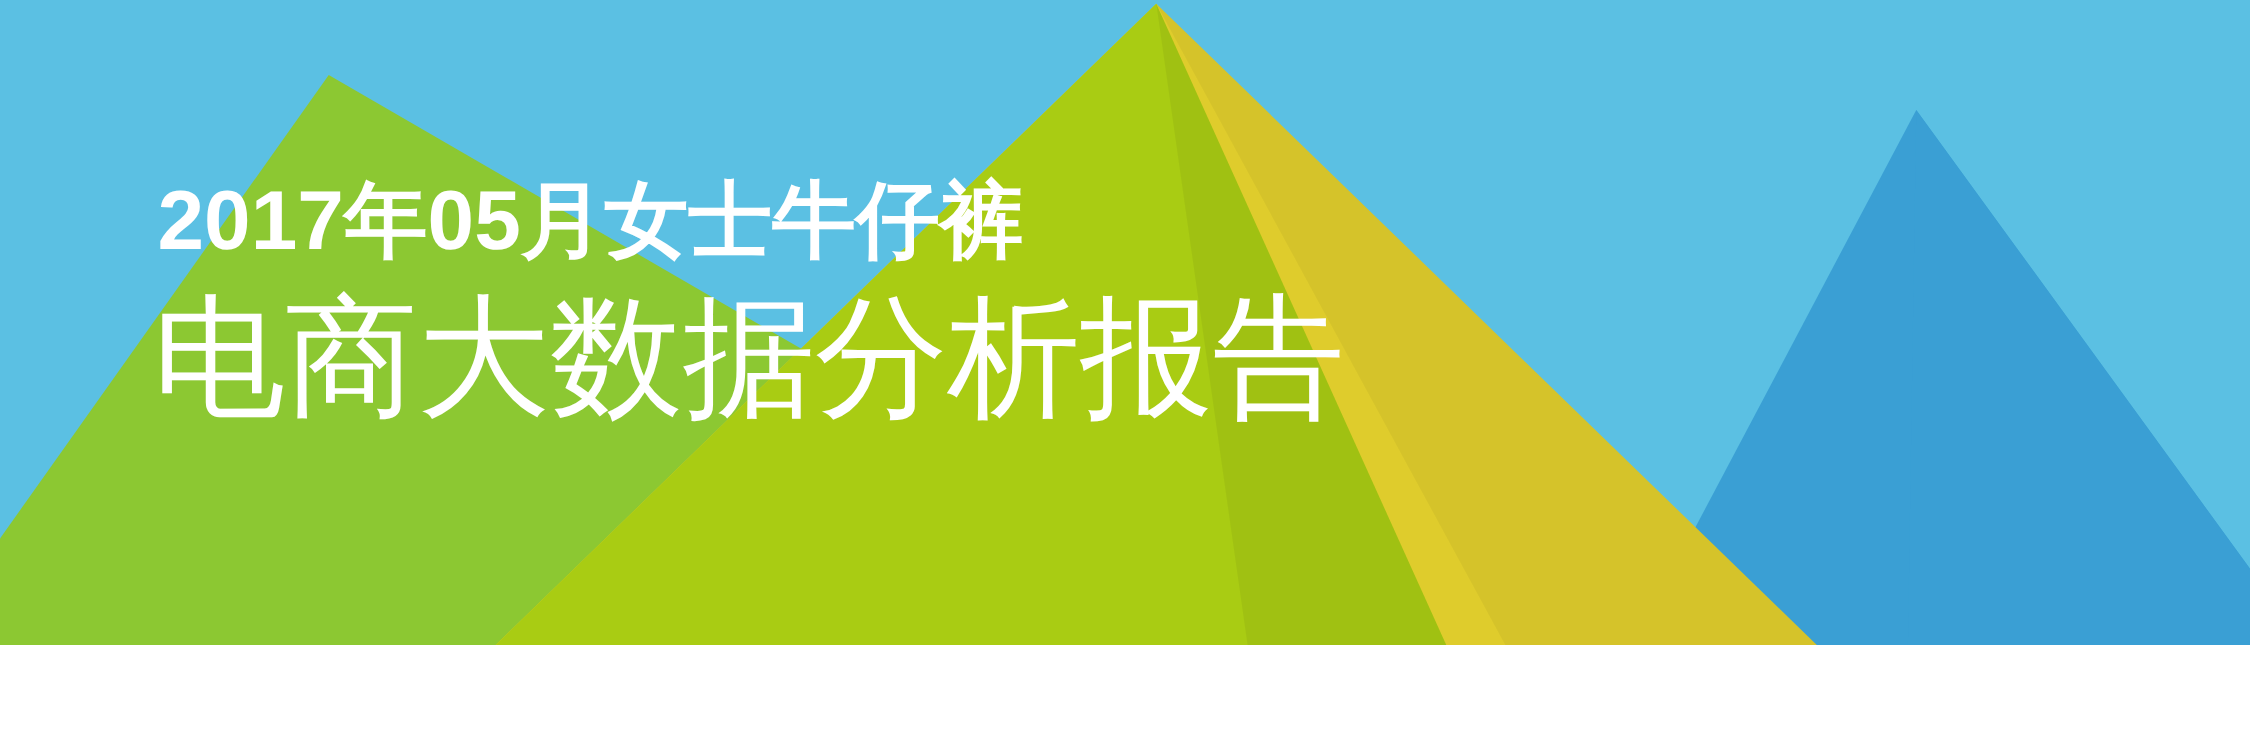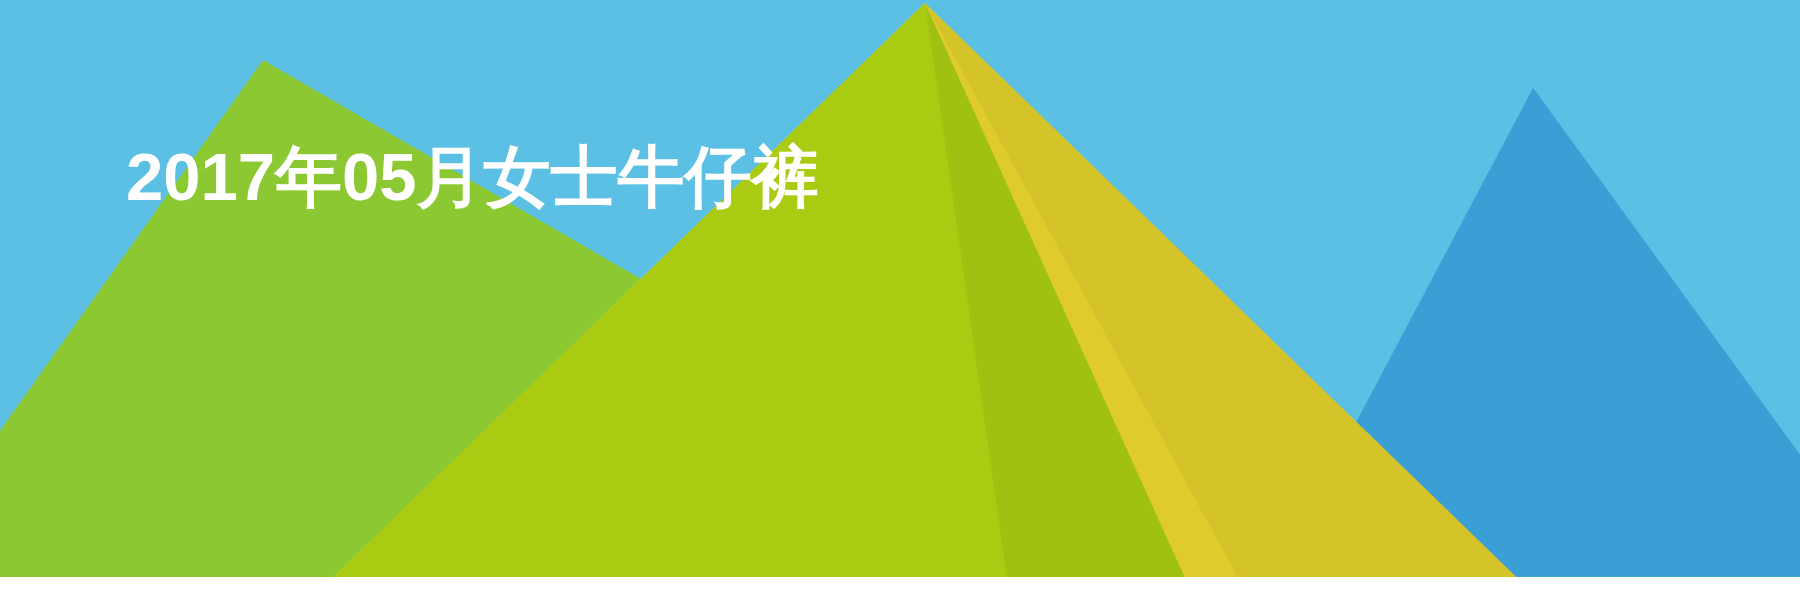--- a/index.html
+++ b/index.html
@@ -4,21 +4,21 @@
 <title>Banner</title>
 <style>
   html, body {
     margin: 0;
     padding: 0;
     background: #ffffff;
   }
   #banner {
     position: relative;
     width: 1800px;
-    height: 577px;
+    height: 516px;
     overflow: hidden;
     background: #5BC0E3;
     font-family: "Liberation Sans", "DejaVu Sans", sans-serif;
   }
   #bg-art {
     position: absolute;
     inset: 0;
     width: 1800px;
     height: 600px;
     display: block;
@@ -71,15 +71,16 @@
 
     <polygon points="925,3 1540,600 1250,600" fill="#000000" opacity="0.045"></polygon>
 
     <polygon points="925,3 1195,600 1010,600" fill="#000000" opacity="0.05"></polygon>
 
     <polygon points="1533,88 1800,455 1800,600 1525,600" fill="#3A9FD4"></polygon>
   </svg>
 
   <div id="title-block">
     <div class="title-line" id="title-line-1">2017年05月女士牛仔裤</div>
+    <div class="title-line" id="title-line-2">电商大数据分析报告</div>
   </div>
 
 </div>
 
 </body></html>

